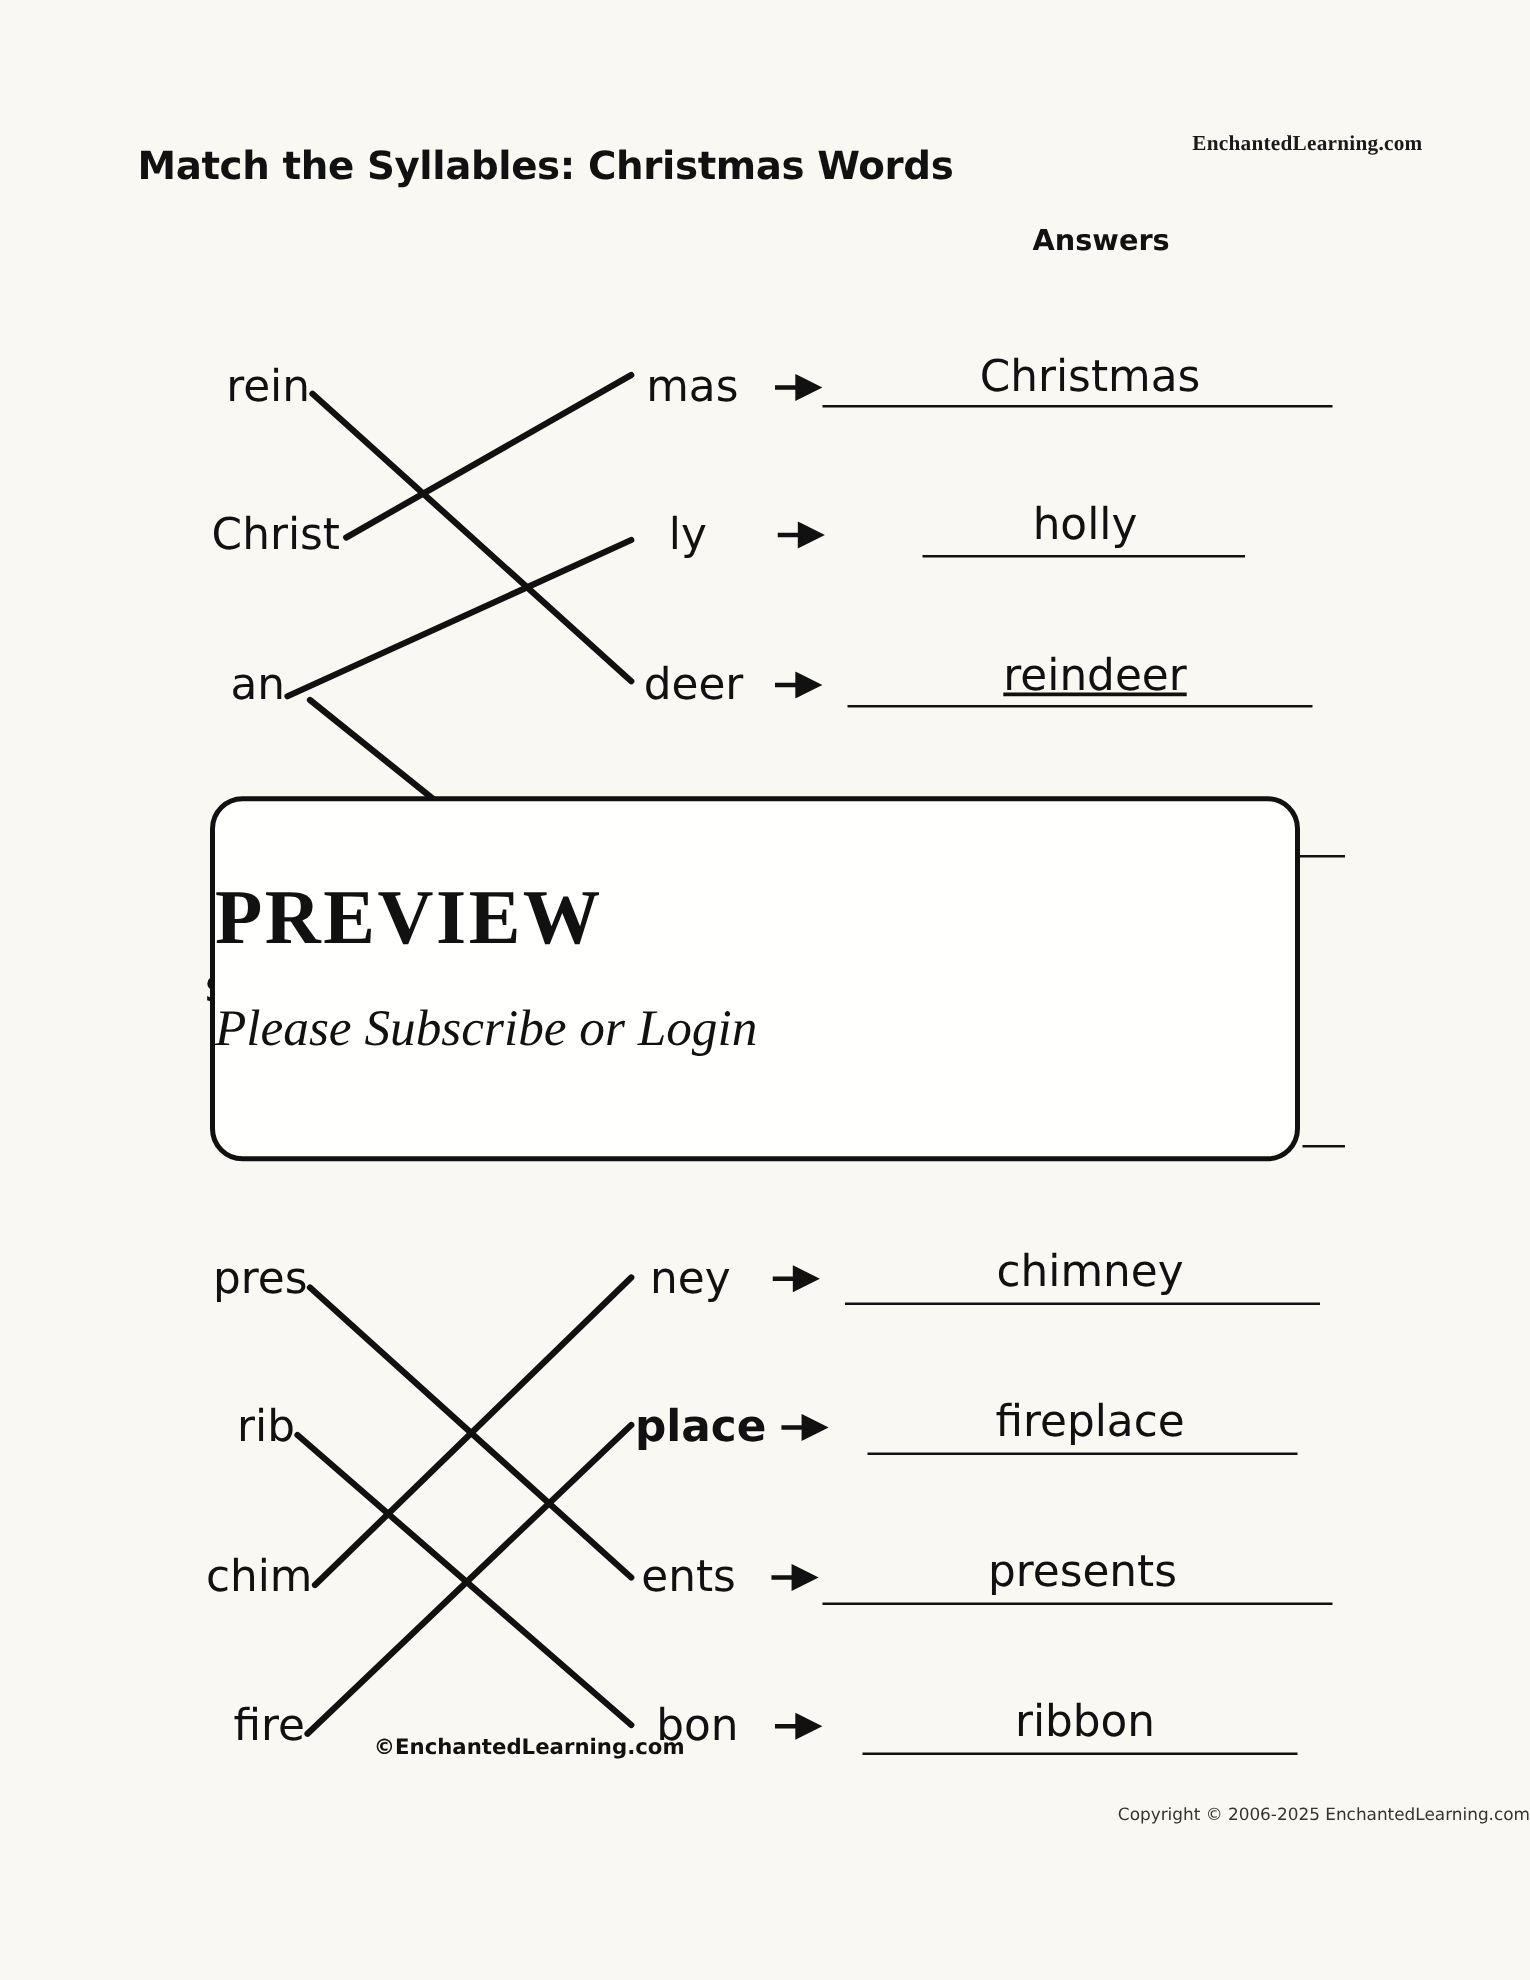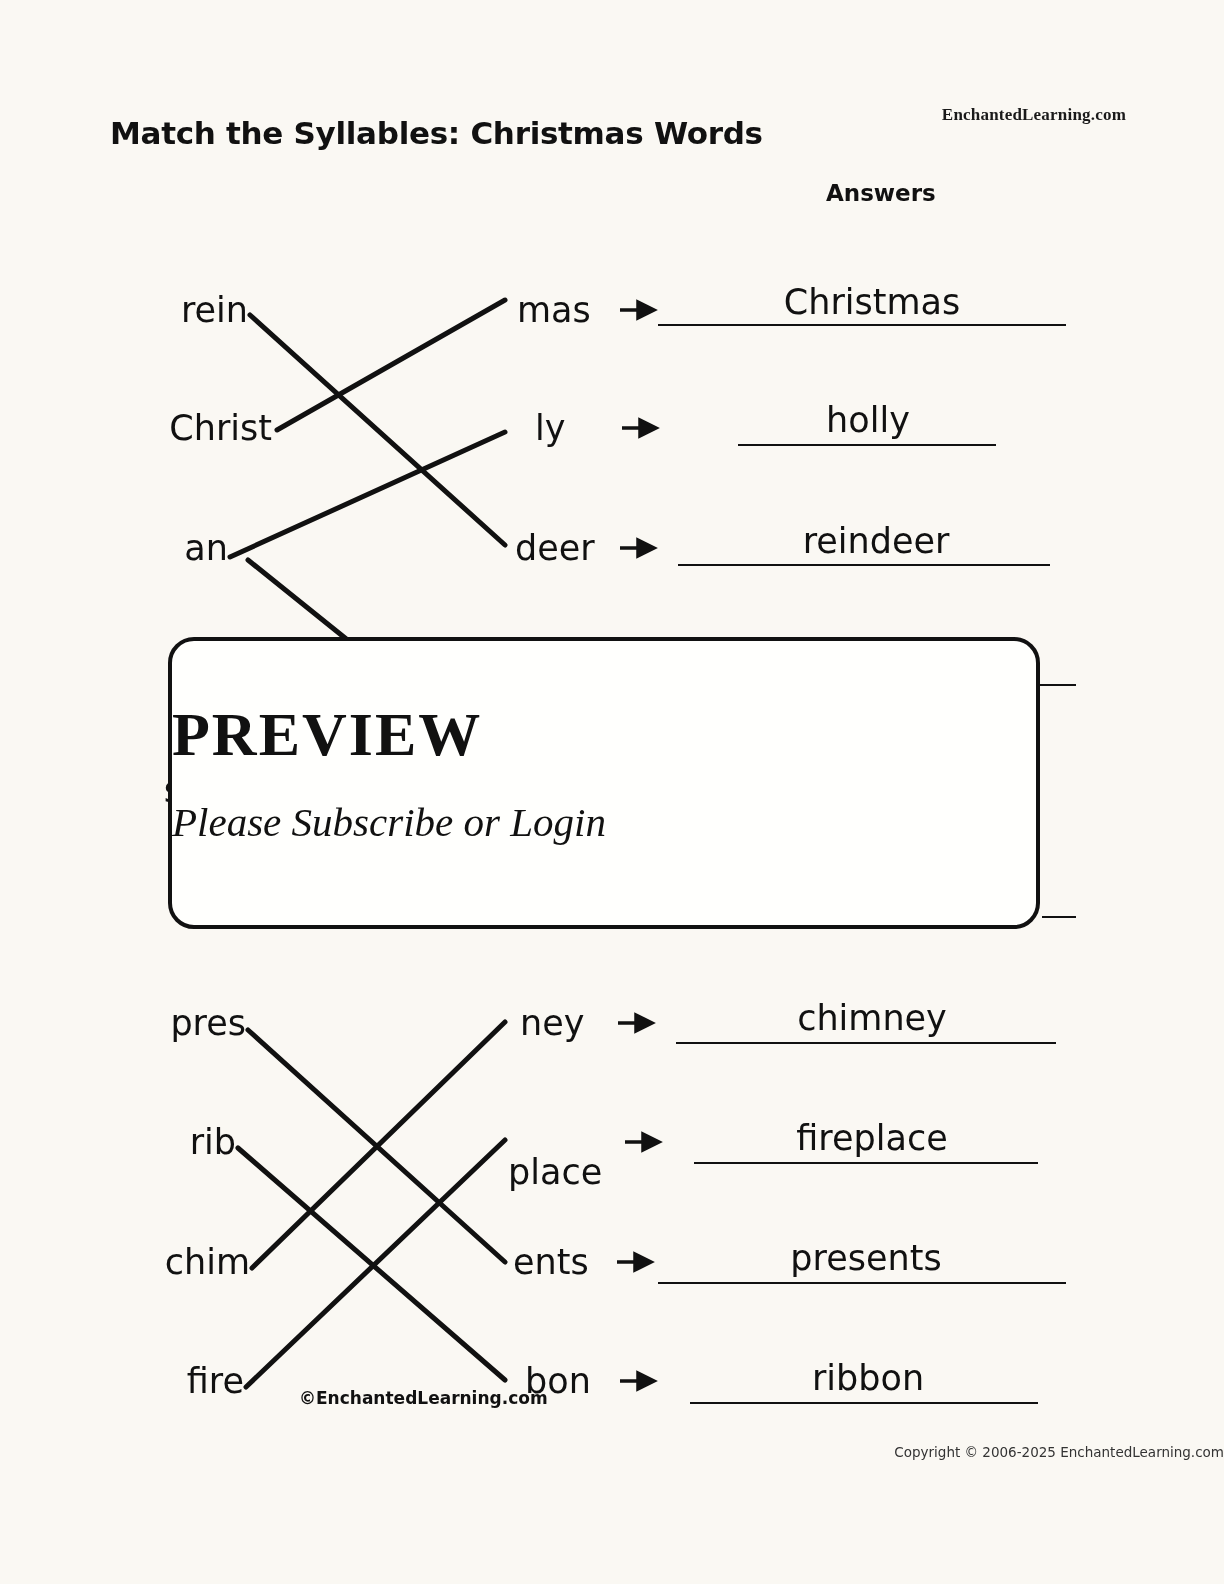--- a/index.html
+++ b/index.html
@@ -15,21 +15,21 @@
     overflow: hidden;
   }
   .page {
     position: absolute;
     inset: 0;
   }
 
   
   .brand {
     position: absolute;
-    right: 98px;
+    right: 86px;
     top: 105px;
     font-family: "Liberation Serif", serif;
     font-size: 17px;
     font-weight: bold;
     color: #1a1a1a;
     letter-spacing: 0.2px;
   }
   .title {
     position: absolute;
     left: 110px;
@@ -205,38 +205,38 @@
   <svg class="arrow" style="left:620px; top:548px;" viewBox="0 0 38 22">
     <path d="M0 11 H22 M18 3 L34 11 L18 19 Z" stroke="#111" stroke-width="3.5" fill="#111"></path>
   </svg>
 
   <div class="answer" style="left:872px; top:302px;">Christmas</div>
   <div class="rule" style="left:658px; top:324px; width:408px;"></div>
 
   <div class="answer" style="left:868px; top:420px;">holly</div>
   <div class="rule" style="left:738px; top:444px; width:258px;"></div>
 
-  <div class="answer" style="left:876px; top:541px;">reindeer</div>
+  <div class="answer" style="left:876px; top:541px;text-decoration:underline;">reindeer</div>
   <div class="rule" style="left:678px; top:564px; width:372px;"></div>
 
   <div class="rule" style="left:1040px; top:684px; width:36px;"></div>
   <div class="rule" style="left:1042px; top:916px; width:34px;"></div>
 
   <div class="preview-box">
     <div class="preview-title">PREVIEW</div>
     <div class="preview-sub">Please Subscribe or Login</div>
   </div>
 
   <div class="syl left" style="left:246px; top:1023px;">pres</div>
   <div class="syl left" style="left:236px; top:1142px;">rib</div>
   <div class="syl left" style="left:250px; top:1262px;">chim</div>
   <div class="syl left" style="left:244px; top:1381px;">fire</div>
 
   <div class="syl mid" style="left:520px; top:1023px;">ney</div>
-  <div class="syl mid" style="left:508px; top:1172px;">place</div>
+  <div class="syl mid" style="left:508px; top:1142px;font-weight:bold;">place</div>
   <div class="syl mid" style="left:513px; top:1262px;">ents</div>
   <div class="syl mid" style="left:525px; top:1381px;">bon</div>
 
   <svg class="arrow" style="left:618px; top:1023px;" viewBox="0 0 38 22">
     <path d="M0 11 H22 M18 3 L34 11 L18 19 Z" stroke="#111" stroke-width="3.5" fill="#111"></path>
   </svg>
   <svg class="arrow" style="left:625px; top:1142px;" viewBox="0 0 38 22">
     <path d="M0 11 H22 M18 3 L34 11 L18 19 Z" stroke="#111" stroke-width="3.5" fill="#111"></path>
   </svg>
   <svg class="arrow" style="left:617px; top:1262px;" viewBox="0 0 38 22">

